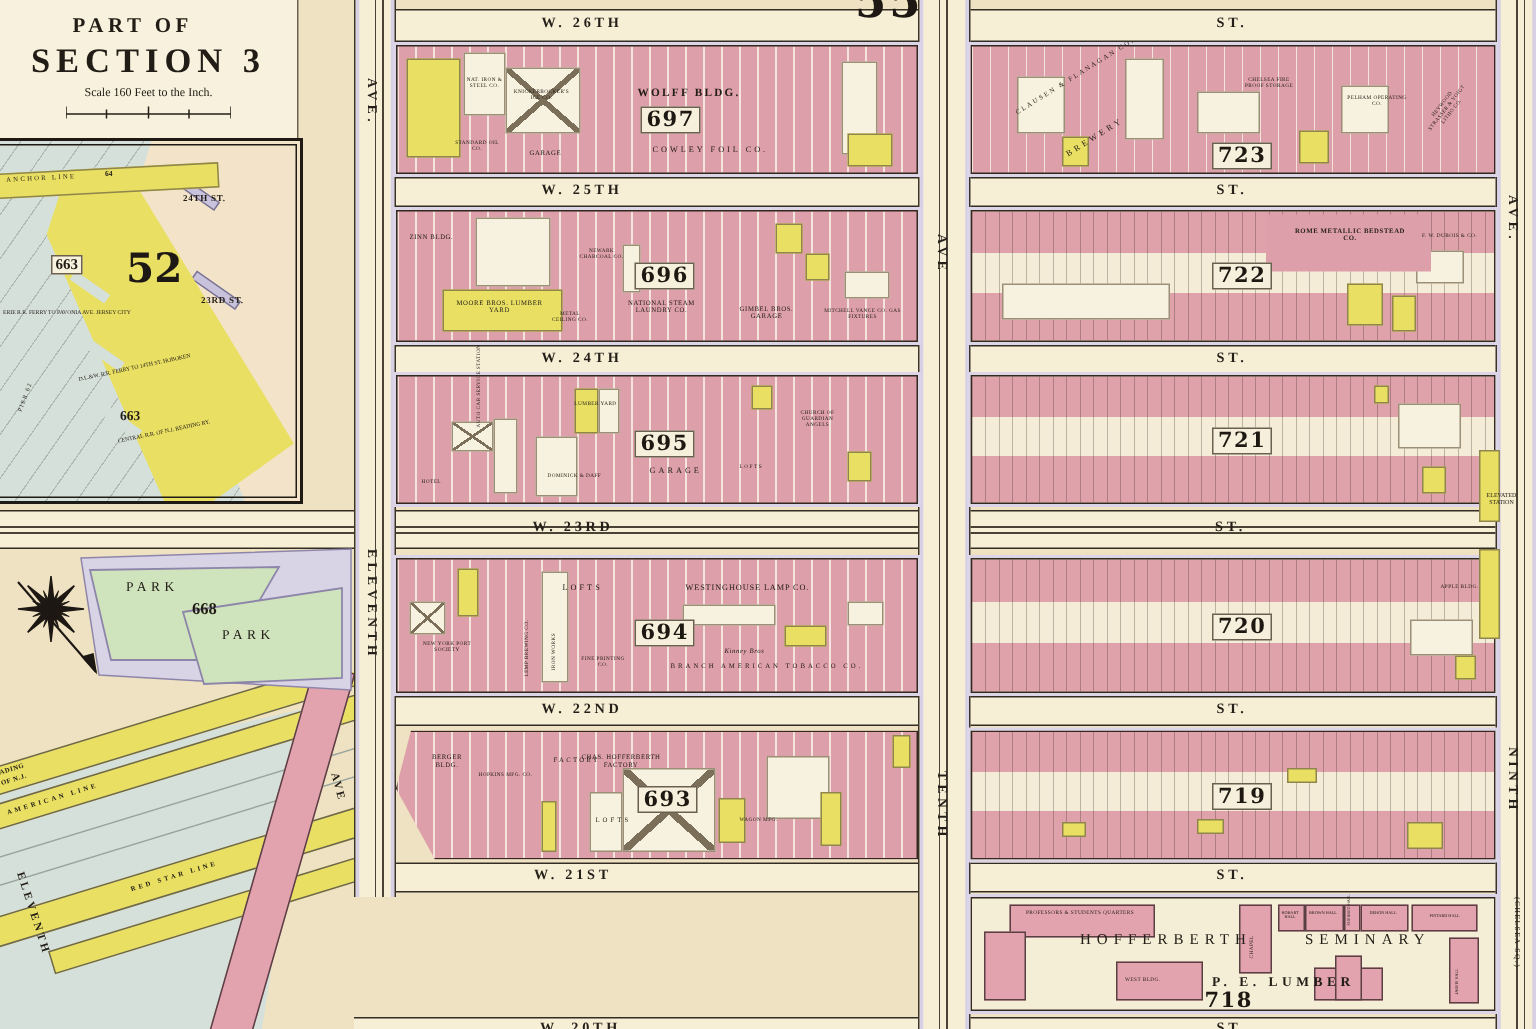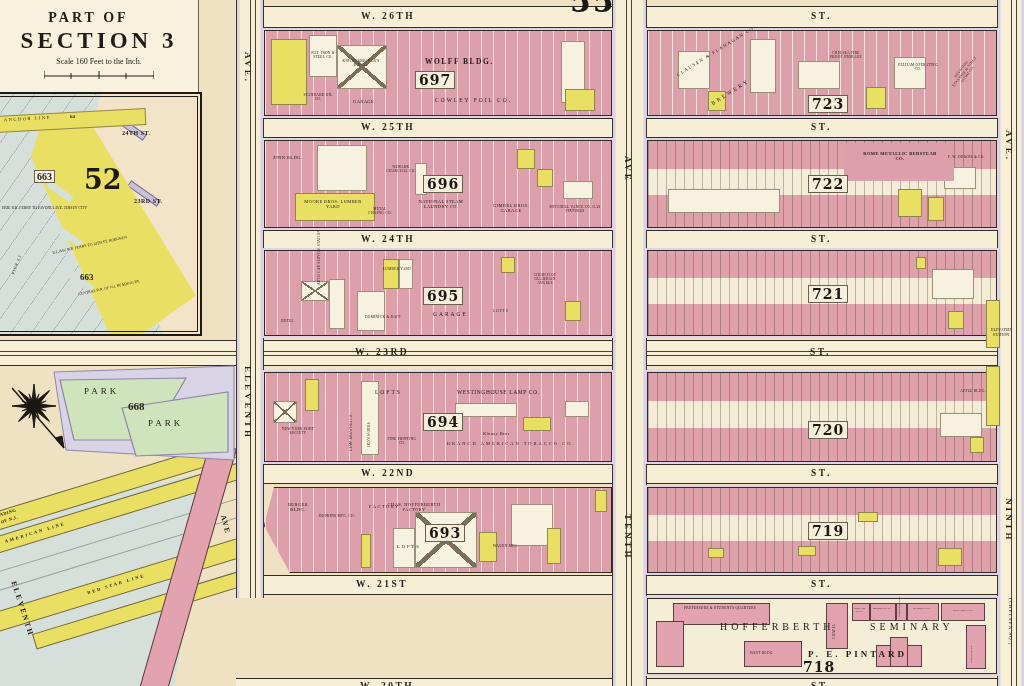--- a/index.html
+++ b/index.html
@@ -206,21 +206,21 @@
 
   <div class="blk pinkblk" style="left:264px;top:30px;width:346px;height:84px;">
     <div class="py" style="left:6px;top:8px;width:34px;height:64px;"></div>
     <div class="pw" style="left:44px;top:4px;width:26px;height:40px;"></div>
     <div class="pxx" style="left:72px;top:14px;width:48px;height:42px;"></div>
     <div class="pw" style="left:296px;top:10px;width:22px;height:60px;"></div>
     <div class="py" style="left:300px;top:58px;width:28px;height:20px;"></div>
     <span class="lb f3 wrap" style="left:44px;top:20px;width:28px;">NAT. IRON &amp; STEEL CO.</span>
     <span class="lb f3 wrap" style="left:74px;top:28px;width:44px;">KNICKERBOCKER'S ICE CO.</span>
     <span class="lb f7 bold" style="left:160px;top:26px;">WOLFF BLDG.</span>
-    <span class="bno" style="left:150px;top:40px;">697</span>
+    <span class="bno" style="left:162px;top:40px;">697</span>
     <span class="lb f3 wrap" style="left:38px;top:62px;width:30px;">STANDARD OIL CO.</span>
     <span class="lb f4" style="left:88px;top:68px;">GARAGE</span>
     <span class="lb f5" style="left:170px;top:66px;letter-spacing:2px;">COWLEY FOIL CO.</span>
   </div>
 
   <div class="blk pinkblk" style="left:264px;top:140px;width:346px;height:86px;">
     <div class="pw" style="left:52px;top:4px;width:48px;height:44px;"></div>
     <div class="py" style="left:30px;top:52px;width:78px;height:26px;"></div>
     <div class="pw" style="left:150px;top:22px;width:10px;height:30px;"></div>
     <div class="py" style="left:252px;top:8px;width:16px;height:18px;"></div>
@@ -319,21 +319,21 @@
   <div class="blk rowblk" style="left:647px;top:250px;width:348px;height:84px;">
     <div class="pw" style="left:284px;top:18px;width:40px;height:28px;"></div>
     <div class="py" style="left:300px;top:60px;width:14px;height:16px;"></div>
     <div class="py" style="left:268px;top:6px;width:8px;height:10px;"></div>
     <span class="bno" style="left:160px;top:34px;">721</span>
   </div>
 
   <div class="blk rowblk" style="left:647px;top:372px;width:348px;height:88px;">
     <div class="pw" style="left:292px;top:40px;width:40px;height:22px;"></div>
     <div class="py" style="left:322px;top:64px;width:12px;height:14px;"></div>
-    <span class="bno" style="left:160px;top:48px;">720</span>
+    <span class="bno" style="left:160px;top:36px;">720</span>
     <span class="lb f3 wrap" style="left:312px;top:16px;width:26px;z-index:3;">APPLE BLDG.</span>
   </div>
 
   <div class="blk rowblk" style="left:647px;top:487px;width:348px;height:84px;">
     <div class="py" style="left:60px;top:60px;width:14px;height:8px;"></div>
     <div class="py" style="left:150px;top:58px;width:16px;height:8px;"></div>
     <div class="py" style="left:210px;top:24px;width:18px;height:8px;"></div>
     <div class="py" style="left:290px;top:60px;width:22px;height:16px;"></div>
     <span class="bno" style="left:160px;top:34px;">719</span>
   </div>
@@ -348,21 +348,21 @@
     <div class="bld" style="left:259px;top:4px;width:30px;height:16px;"></div>
     <div class="bld" style="left:293px;top:4px;width:42px;height:16px;"></div>
     <div class="bld" style="left:318px;top:26px;width:18px;height:42px;"></div>
     <div class="bld" style="left:96px;top:42px;width:56px;height:24px;"></div>
     <div class="bld" style="left:228px;top:46px;width:44px;height:20px;"></div>
     <div class="bld" style="left:242px;top:38px;width:16px;height:28px;"></div>
     <span class="lb f3 wrap" style="left:32px;top:7px;width:80px;z-index:3;">PROFESSORS &amp; STUDENTS QUARTERS</span>
     <span class="lb f10" style="left:72px;top:22px;">HOFFERBERTH</span>
     <span class="lb f10" style="left:222px;top:22px;">SEMINARY</span>
     <span class="bno" style="left:152px;top:32px;background:transparent;border:none;margin-top:28px;">718</span>
-    <span class="lb f9" style="left:160px;top:50px;font-weight:bold;">P. E. PINTARD</span>
+    <span class="lb f9" style="left:160px;top:50px;font-weight:bold;">P. E. LUMBER</span>
     <span class="lb f3" style="left:102px;top:52px;z-index:3;">WEST BLDG.</span>
     <span class="lb f3" style="left:184px;top:40px;transform:rotate(-90deg);transform-origin:left top;z-index:3;">CHAPEL</span>
     <span class="lb" style="left:204px;top:8px;width:16px;font-size:2.8px;white-space:normal;z-index:3;">HOBART HALL</span>
     <span class="lb" style="left:223px;top:8px;width:22px;font-size:2.8px;white-space:normal;z-index:3;">BROWN HALL</span>
     <span class="lb" style="left:250px;top:18px;font-size:2.8px;transform:rotate(-90deg);transform-origin:left top;z-index:3;">SHERRED HALL</span>
     <span class="lb" style="left:261px;top:8px;width:26px;font-size:2.8px;white-space:normal;z-index:3;">DEHON HALL</span>
     <span class="lb" style="left:296px;top:10px;width:38px;font-size:2.8px;white-space:normal;z-index:3;">PINTARD HALL</span>
     <span class="lb" style="left:322px;top:64px;font-size:2.8px;transform:rotate(-90deg);transform-origin:left top;z-index:3;">JARVIS HALL</span>
   </div>
 

